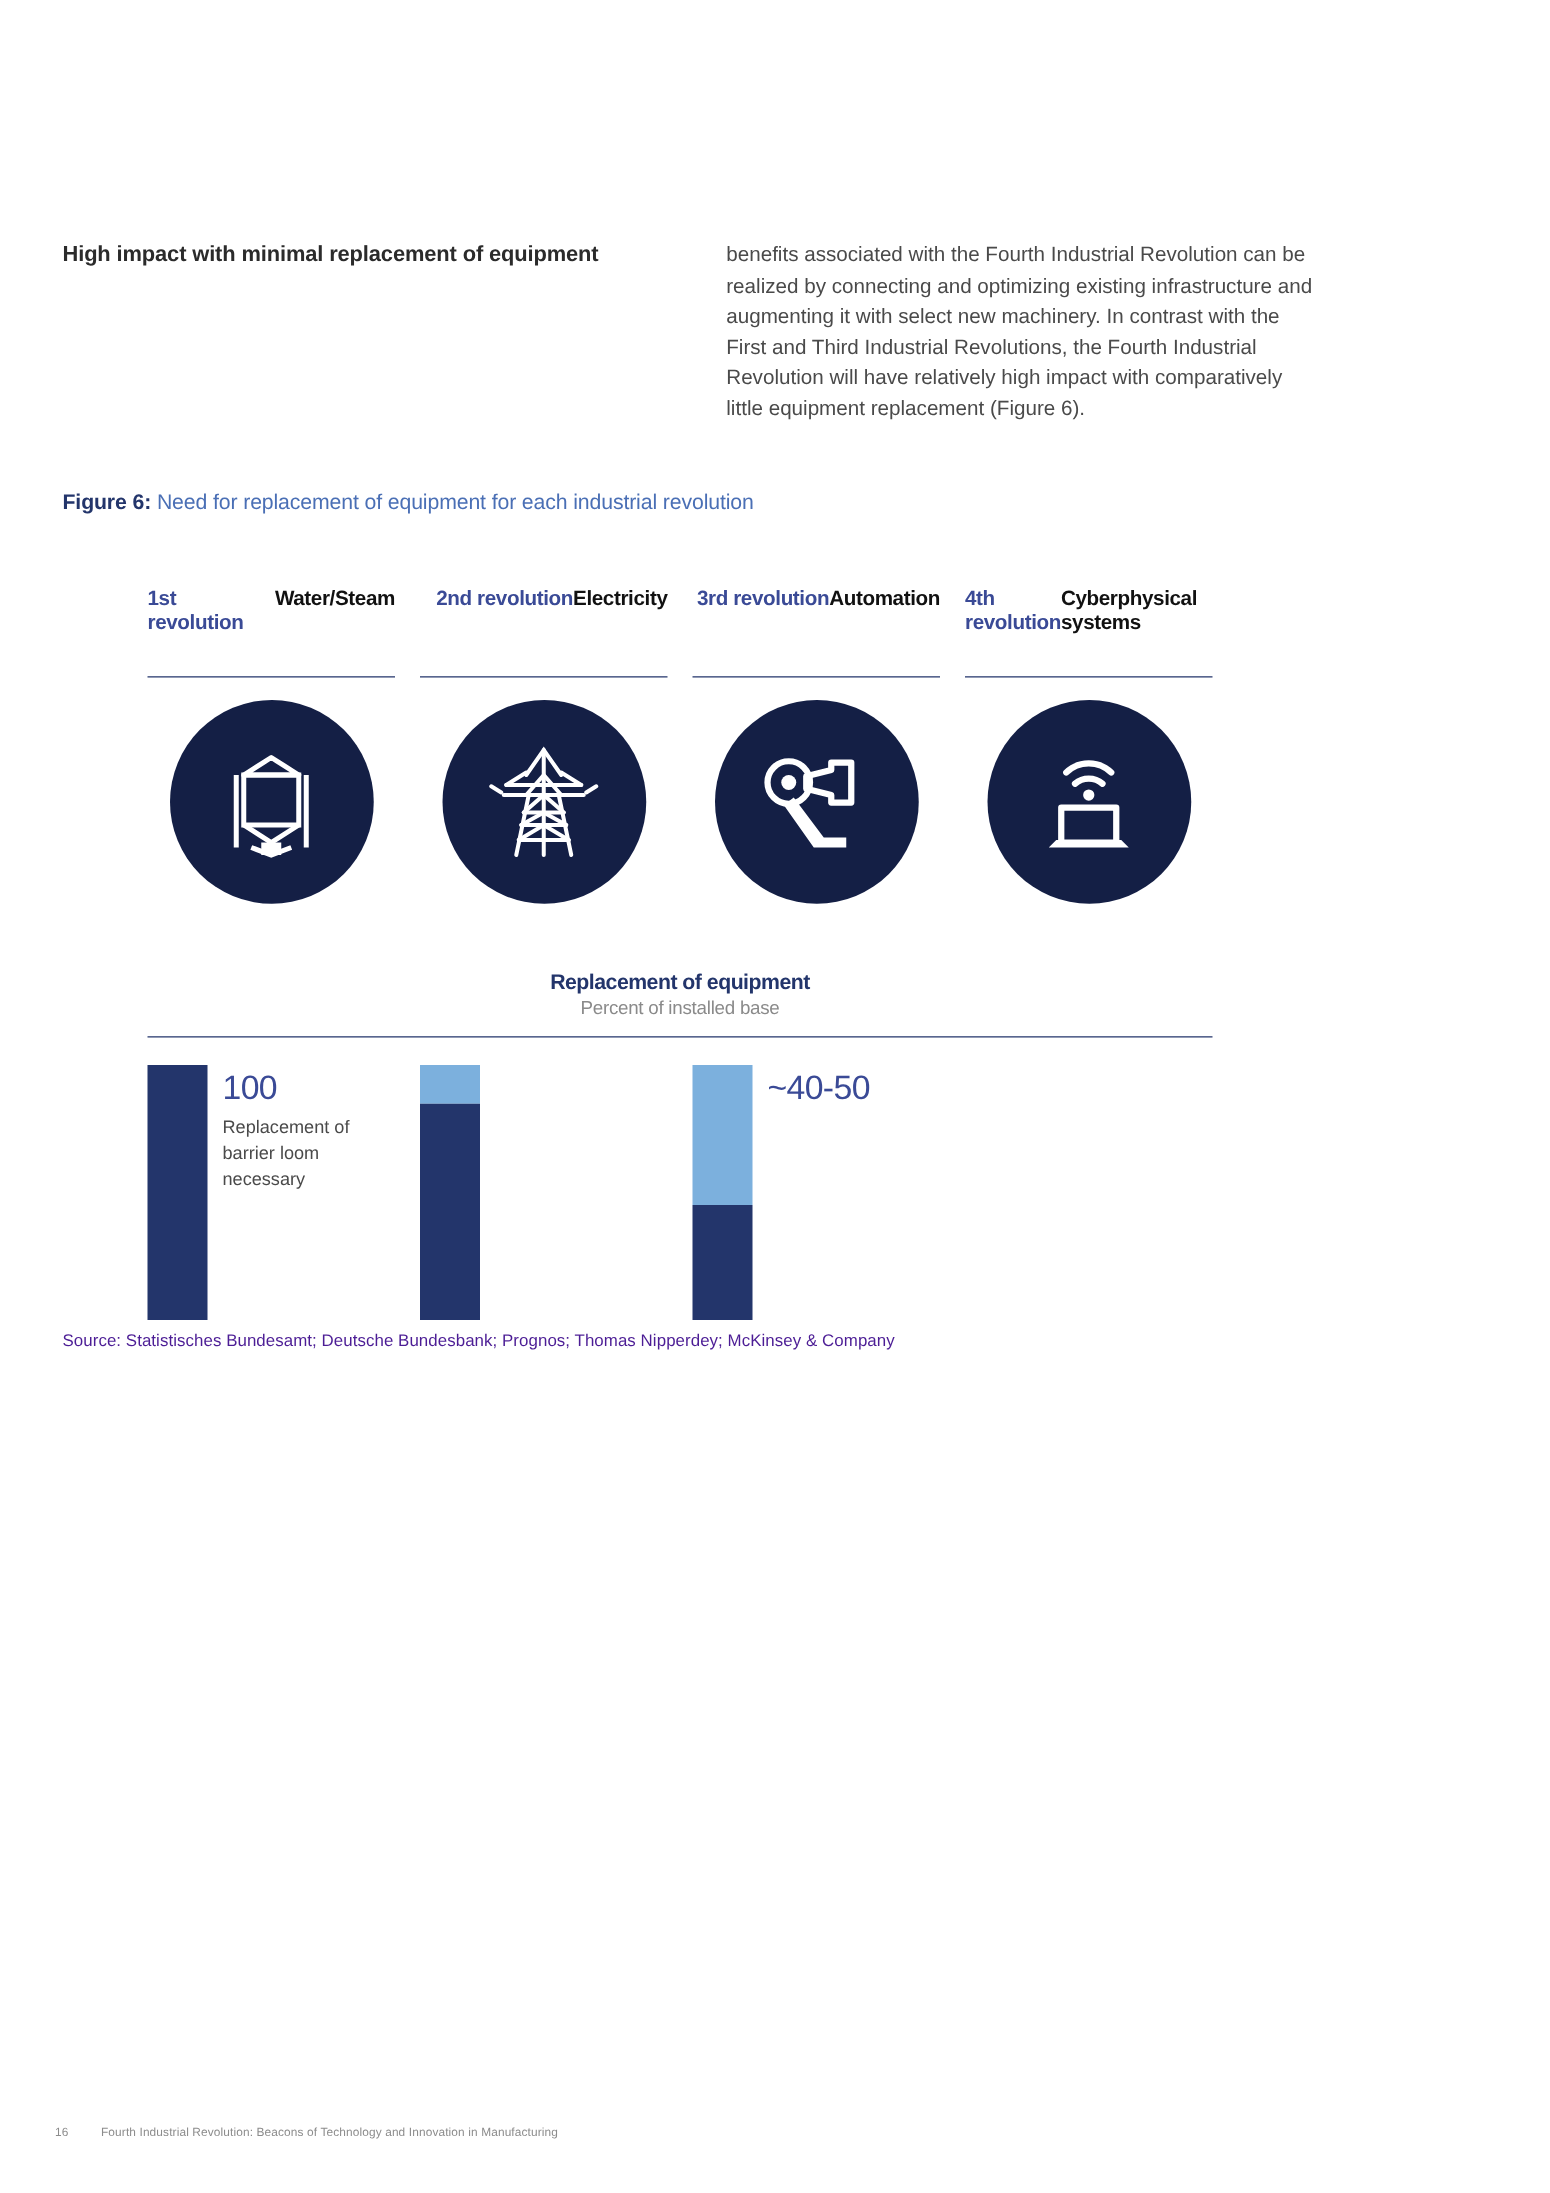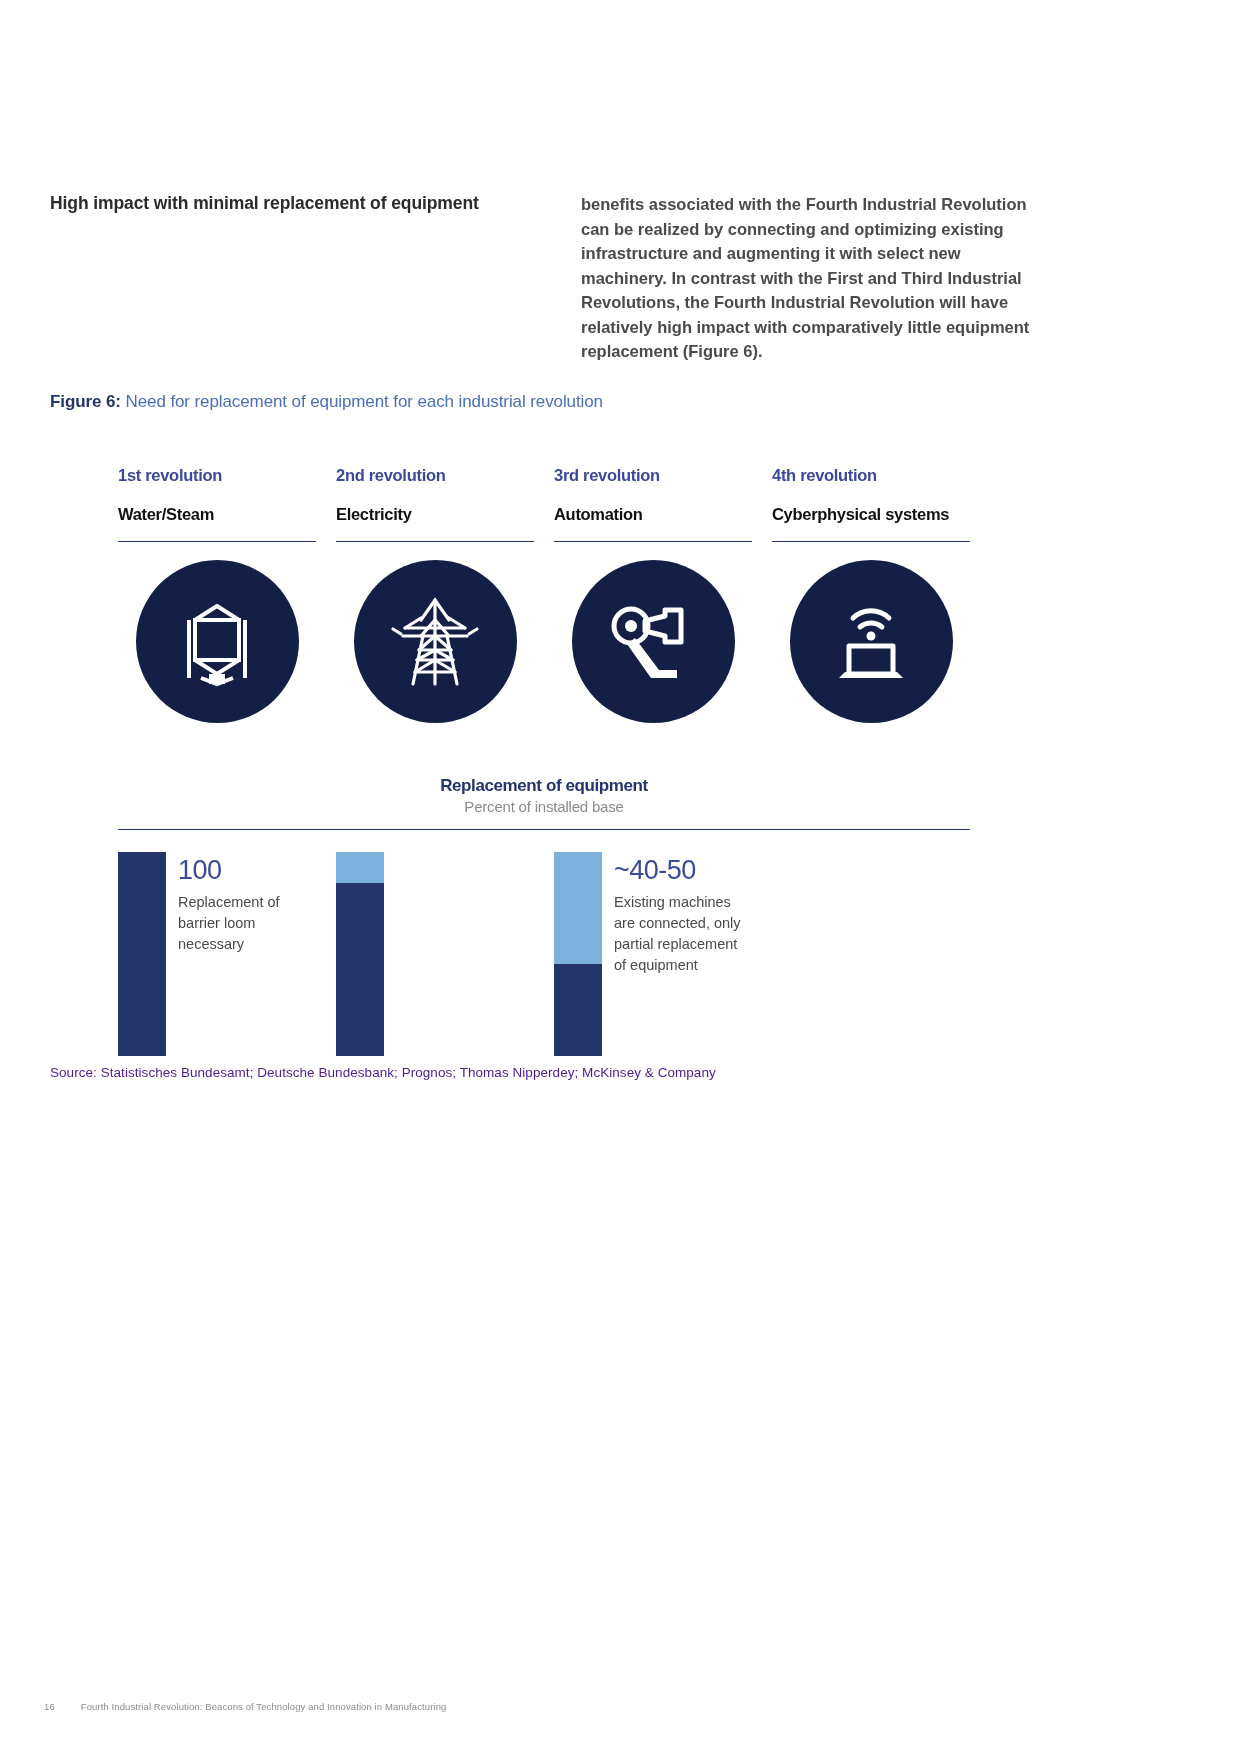--- a/index.html
+++ b/index.html
@@ -32,21 +32,21 @@
     color:#2b2b2b;
     line-height:1.35;
     margin:0 0 26px 0;
     letter-spacing:-0.1px;
   }
   .body-par {
     font-size:16.5px;
     line-height:24.5px;
     color:#4a4a4a;
     margin:0;
-    font-weight:700;
+    font-weight:400;
   }
   .col-right .body-par { margin-top:0; }
 
   
   .fig-caption {
     position:absolute;
     left:50px; top:392px;
     font-size:17px;
     color:#4a6fb5;
     letter-spacing:-0.1px;
@@ -70,24 +70,22 @@
     height:72px;
     display:flex;
     gap:20px;
   }
   .rev-cell {
     width:198px;
     position:relative;
     border-bottom:1.4px solid #23356b;
     height:72px;
     display:flex;
-    flex-direction:column;
     justify-content:flex-end;
-    padding-bottom:17px;
-    gap:20px;
+    padding-bottom:5px;
   }
   .rev-kicker {
     font-size:16.5px;
     font-weight:bold;
     color:#3a4a96;
     line-height:19px;
     letter-spacing:-0.3px;
   }
   .rev-name {
     font-size:16.5px;
@@ -325,21 +323,20 @@
         </div>
       </div>
 
       <div class="bar-cell">
         <div class="bar-wrap">
           <div class="seg-light" style="height:55%"></div>
           <div class="seg-dark" style="height:45%"></div>
         </div>
         <div class="bar-text">
           <div class="bar-value">~40-50</div>
-          <div class="bar-desc">Existing machines are connected, only partial replacement of equipment</div>
         </div>
       </div>
 
     </div>
   </div>
 
   <div class="source">Source: Statistisches Bundesamt; Deutsche Bundesbank; Prognos; Thomas Nipperdey; McKinsey &amp; Company</div>
 
   <div class="footer">
     <span>16</span>

